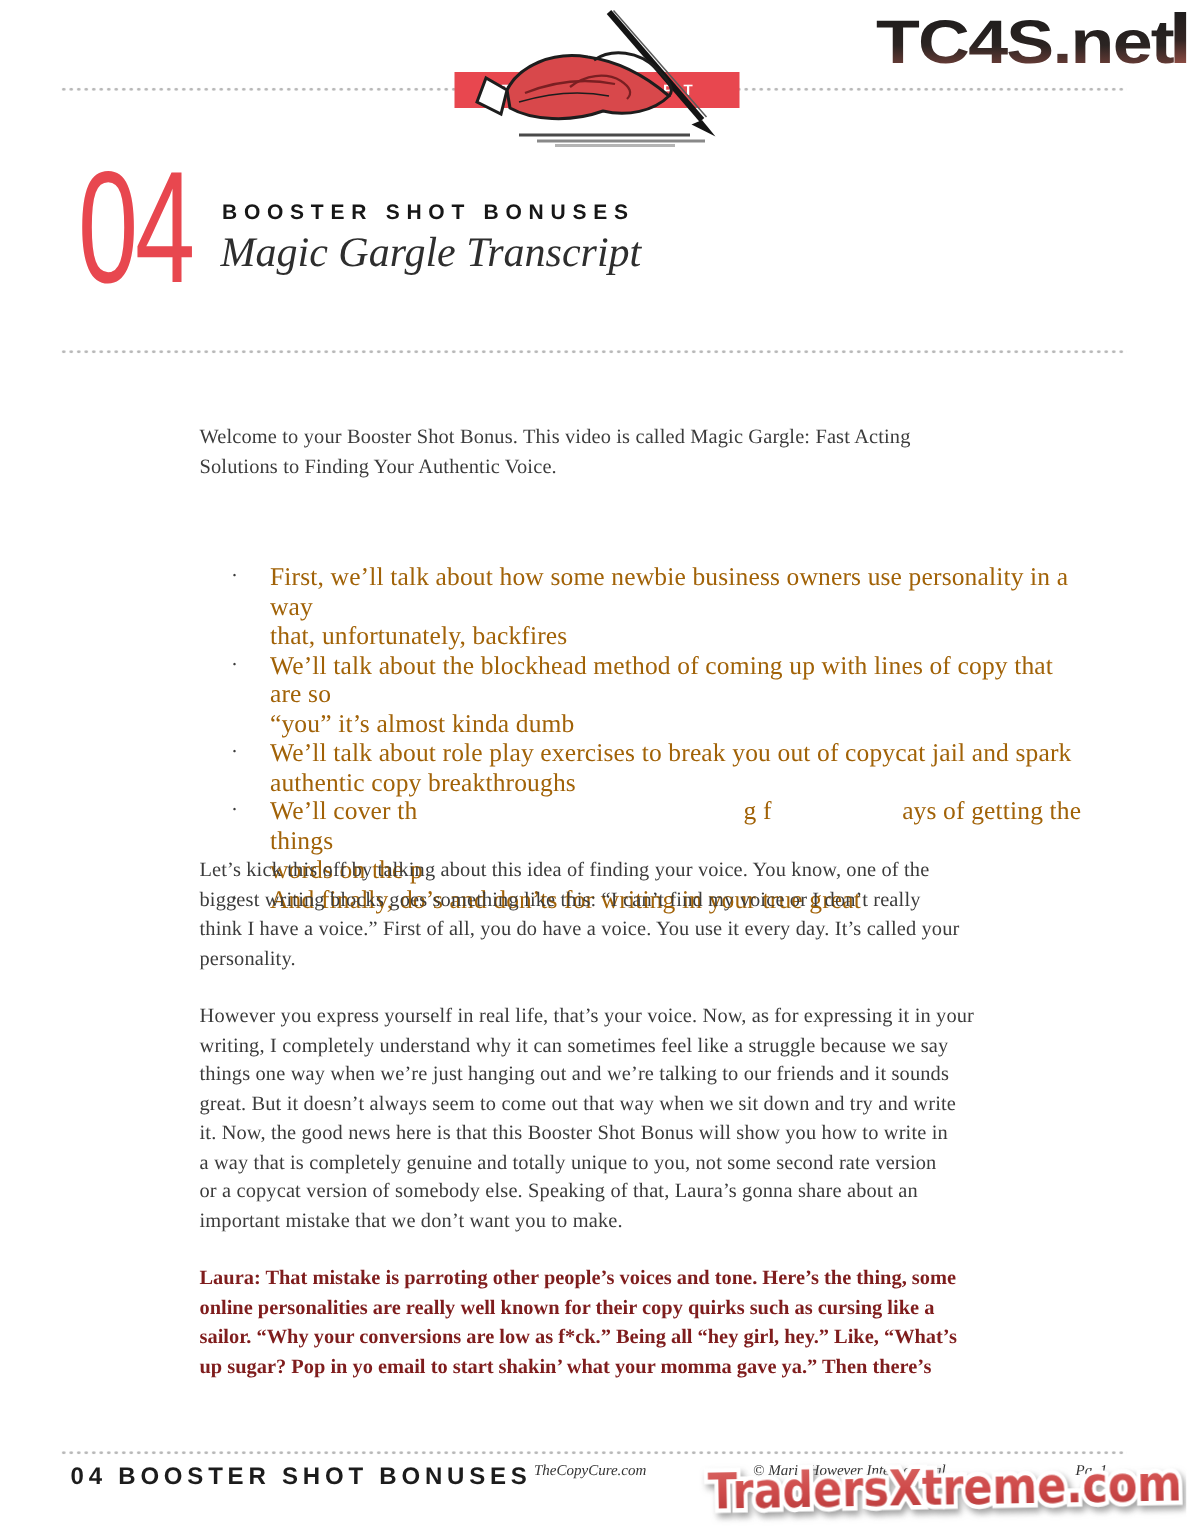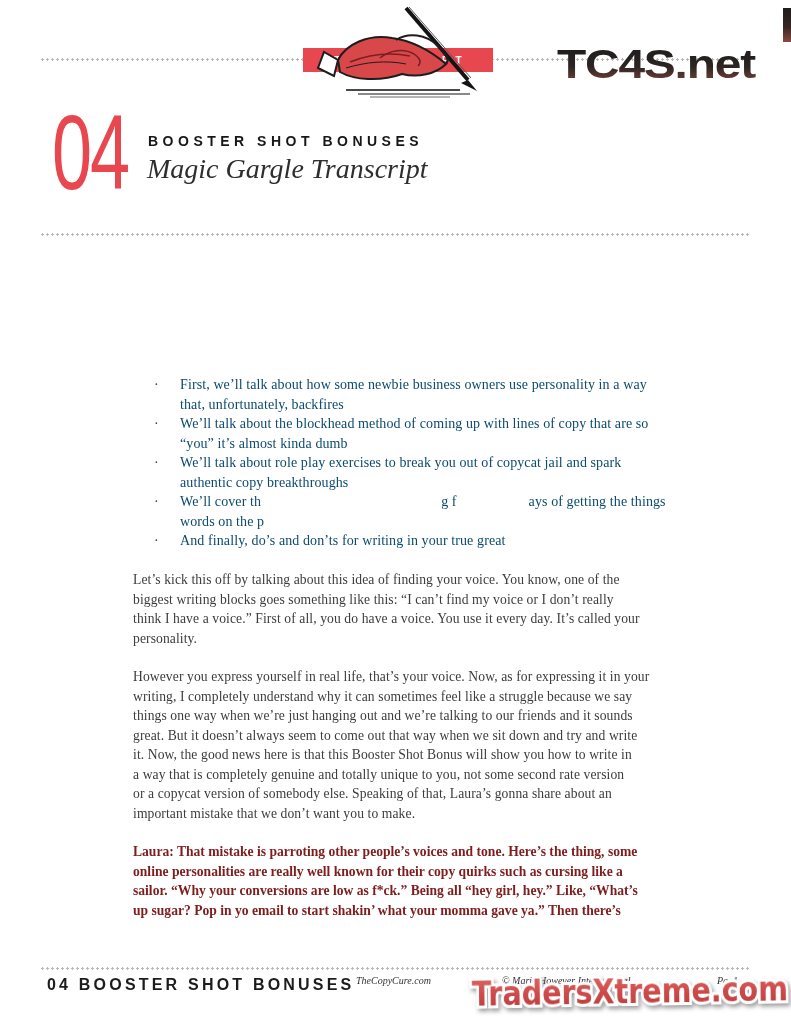--- a/index.html
+++ b/index.html
@@ -7,40 +7,40 @@
         font-family:"Liberation Serif",serif;}
   .dotted{position:absolute;left:40px;width:711px;height:3px;
           background-image:radial-gradient(circle,#b8b8b8 1px,rgba(0,0,0,0) 1.2px);
           background-size:5px 3px;background-repeat:repeat-x;}
   
   .banner{position:absolute;left:303px;top:48px;width:190px;height:24px;background:#e8474f;
           display:flex;align-items:center;justify-content:center;z-index:2;}
   .banner span{font-family:"Liberation Sans",sans-serif;font-size:10px;font-weight:700;
                color:#ffffff;letter-spacing:7px;padding-left:7px;}
   .illus{position:absolute;left:310px;top:2px;z-index:3;}
-  .tc4s{position:absolute;left:555px;top:2px;z-index:4;margin-top:36px;}
+  .tc4s{position:absolute;left:582px;top:2px;z-index:4;}
   .edge-strip{position:absolute;left:783px;top:8px;width:8px;height:34px;
               background:linear-gradient(180deg,#1f1d1d 0%,#342523 55%,#8a4a42 100%);}
   .section-number{position:absolute;left:52px;top:104px;color:#e8474f;
                   font-family:"Liberation Sans",sans-serif;font-weight:400;
                   font-size:106px;line-height:96px;letter-spacing:-3px;
                   transform:scaleX(0.68);transform-origin:left top;}
   .doc-title{position:absolute;left:148px;top:133px;font-family:"Liberation Sans",sans-serif;
              font-size:14px;font-weight:700;letter-spacing:4.5px;color:#171717;}
   .doc-subtitle{position:absolute;left:147px;top:153px;font-style:italic;font-size:28px;color:#2e2e2e;}
   
   .para{position:absolute;left:133px;width:590px;white-space:pre-wrap;
         font-size:13.6px;line-height:19.5px;color:#3c3c3c;letter-spacing:0.1px;}
   .bold-para{font-weight:700;color:#7f1d1d;letter-spacing:0;}
   .bullet-list{position:absolute;left:133px;top:375px;width:590px;}
   .bullet-row{display:flex;}
   .bullet-dot{width:47px;padding-left:21px;box-sizing:border-box;
               font-size:14px;line-height:19.5px;color:#3c3c3c;}
-  .bullet-text{flex:1;white-space:pre-wrap;font-size:14px;line-height:19.5px;
-               color:#0c4a6e;letter-spacing:0.1px;}
+  .bullet-text{flex:1;white-space:pre-wrap;font-size:17px;line-height:19.5px;
+               color:#a16207;letter-spacing:0.1px;}
   
   .wm-dlsub{position:absolute;left:250px;top:483px;z-index:6;}
   .wm-traders{position:absolute;left:465px;top:963px;z-index:7;transform:rotate(-1deg);}
   
   .footer-left{position:absolute;left:47px;top:976px;font-family:"Liberation Sans",sans-serif;
                font-size:16px;font-weight:600;letter-spacing:3.2px;color:#1c1c1c;}
   .footer-it{position:absolute;top:975px;font-style:italic;font-size:10px;color:#333333;}
 </style>
 </head>
 <body>
@@ -85,20 +85,22 @@
     </svg>
   </div>
   <div class="edge-strip"></div>
 
   <div class="section-number">04</div>
   <div class="doc-title">BOOSTER SHOT BONUSES</div>
   <div class="doc-subtitle">Magic Gargle Transcript</div>
 
   <div class="dotted" style="top:233px"></div>
 
+  <div class="para" style="top:281px">Welcome to your Booster Shot Bonus. This video is called Magic Gargle: Fast Acting
+Solutions to Finding Your Authentic Voice.</div>
 
   <div class="bullet-list">
     <div class="bullet-row">
       <div class="bullet-dot">·</div>
       <div class="bullet-text">First, we’ll talk about how some newbie business owners use personality in a way
 that, unfortunately, backfires</div>
     </div>
     <div class="bullet-row">
       <div class="bullet-dot">·</div>
       <div class="bullet-text">We’ll talk about the blockhead method of coming up with lines of copy that are so

